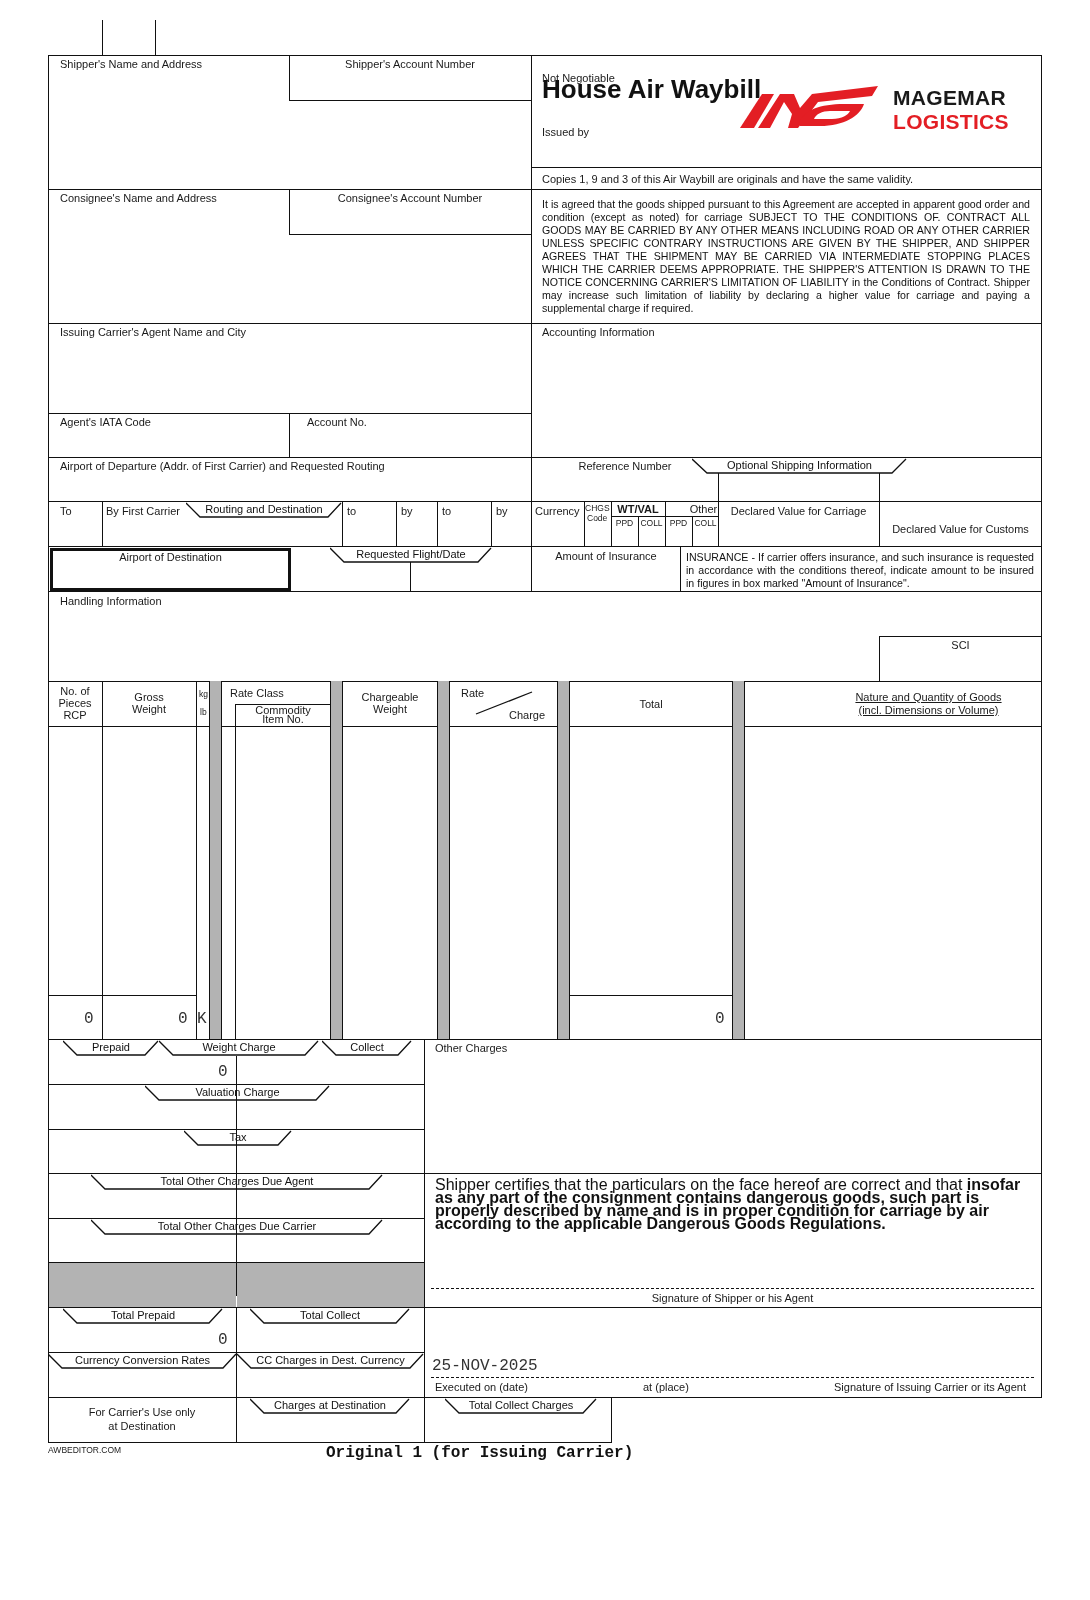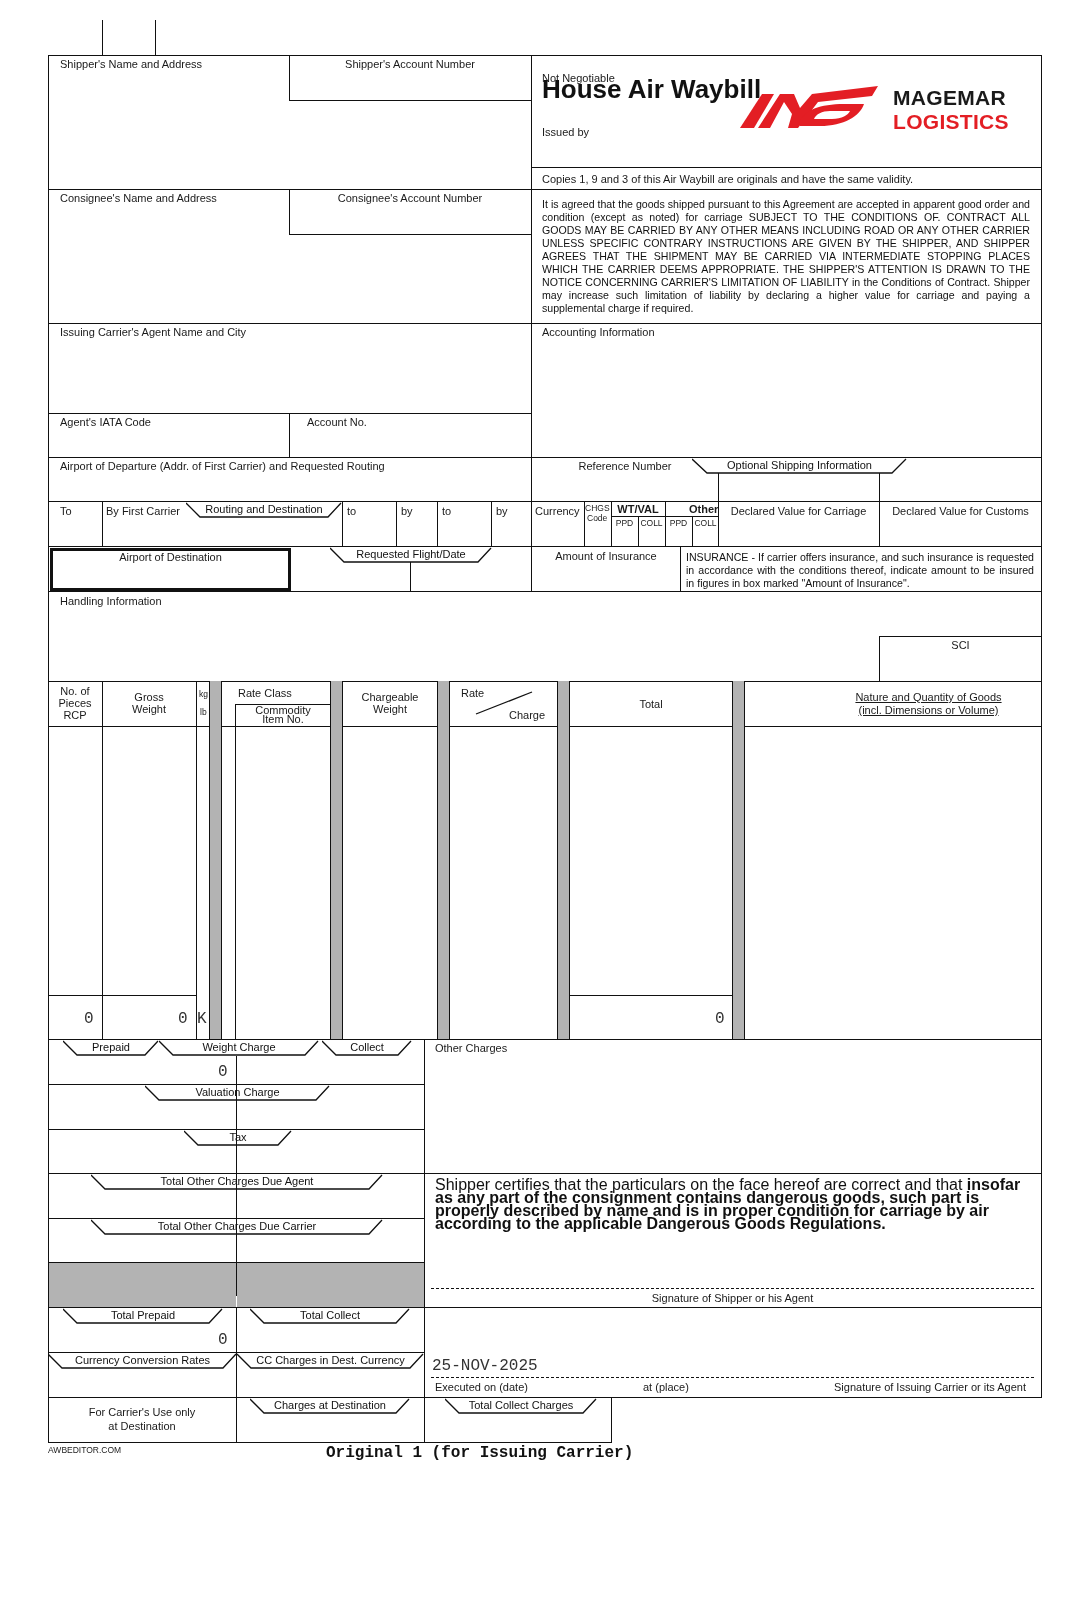--- a/index.html
+++ b/index.html
@@ -104,29 +104,29 @@
 <div class="lbl" style="left:496px;top:505px;">by</div>
 
 <div class="lbl" style="left:535px;top:505px;">Currency</div>
 <div class="vl" style="left:584px;top:501px;height:46px;"></div>
 <div class="lbl" style="left:585px;top:504px;font-size:8.5px;line-height:9px;">CHGS</div>
 <div class="lbl" style="left:587px;top:514px;font-size:8.5px;line-height:9px;">Code</div>
 <div class="vl" style="left:611px;top:501px;height:46px;"></div>
 <div class="lbl c" style="left:611px;top:503px;width:54px;font-weight:bold;">WT/VAL</div>
 <div class="hl" style="left:611px;top:516px;width:107px;"></div>
 <div class="vl" style="left:665px;top:501px;height:46px;"></div>
-<div class="lbl c" style="left:665px;top:503px;width:53px;font-weight:bold;padding-left:24px;">Other</div>
+<div class="lbl c" style="left:665px;top:503px;width:53px;font-weight:normal;padding-left:24px;">Other</div>
 <div class="vl" style="left:638px;top:516px;height:31px;"></div>
 <div class="vl" style="left:692px;top:516px;height:31px;"></div>
 <div class="lbl c" style="left:611px;top:517px;width:27px;font-size:8.5px;">PPD</div>
 <div class="lbl c" style="left:638px;top:517px;width:27px;font-size:8.5px;">COLL</div>
 <div class="lbl c" style="left:665px;top:517px;width:27px;font-size:8.5px;">PPD</div>
 <div class="lbl c" style="left:692px;top:517px;width:27px;font-size:8.5px;">COLL</div>
 <div class="lbl c" style="left:718px;top:505px;width:161px;">Declared Value for Carriage</div>
-<div class="lbl c" style="left:879px;top:505px;width:163px;">Declared Value for Customs</div>
+<div class="lbl c" style="left:879px;top:523px;width:163px;">Declared Value for Customs</div>
 
 <div class="hl" style="left:48px;top:546px;width:994px;"></div>
 <div class="box" style="left:50px;top:548px;width:241px;height:43px;border-width:3px;"></div>
 <div class="lbl c" style="left:50px;top:551px;width:241px;">Airport of Destination</div>
 <div class="tab" style="left:330px;top:547px;width:162px;">
   <svg width="162" height="16">
       <polyline points="0,1 14,15 148,15 161,1" fill="none" stroke="#111" stroke-width="1.3"></polyline>
     </svg>
   <span>Requested Flight/Date</span>
 </div>
@@ -158,21 +158,21 @@
   <div>No. of</div>
   <div>Pieces</div>
   <div>RCP</div>
 </div>
 <div class="lbl c" style="left:102px;top:691px;width:94px;line-height:12px;">
   <div>Gross</div>
   <div>Weight</div>
 </div>
 <div class="lbl" style="left:199px;top:688px;font-size:8.5px;">kg</div>
 <div class="lbl" style="left:200px;top:706px;font-size:8.5px;">lb</div>
-<div class="lbl" style="left:230px;top:687px;margin-left:8px;">Rate Class</div>
+<div class="lbl" style="left:230px;top:687px;">Rate Class</div>
 <div class="lbl c" style="left:236px;top:706px;width:94px;line-height:9px;">
   <div>Commodity</div>
   <div>Item No.</div>
 </div>
 <div class="lbl c" style="left:343px;top:691px;width:94px;line-height:12px;">
   <div>Chargeable</div>
   <div>Weight</div>
 </div>
 <div class="lbl" style="left:461px;top:687px;">Rate</div>
 <svg class="abs" style="left:474px;top:690px;" width="60" height="26">

